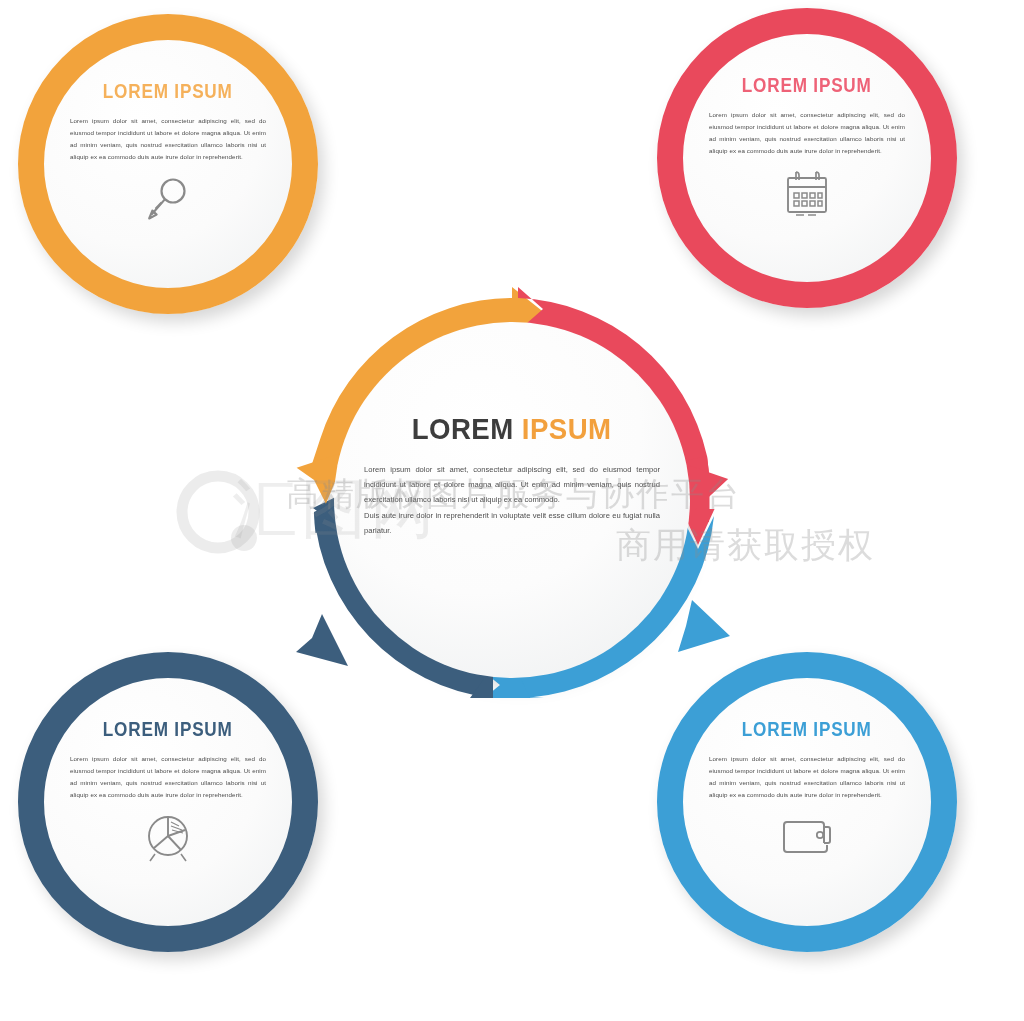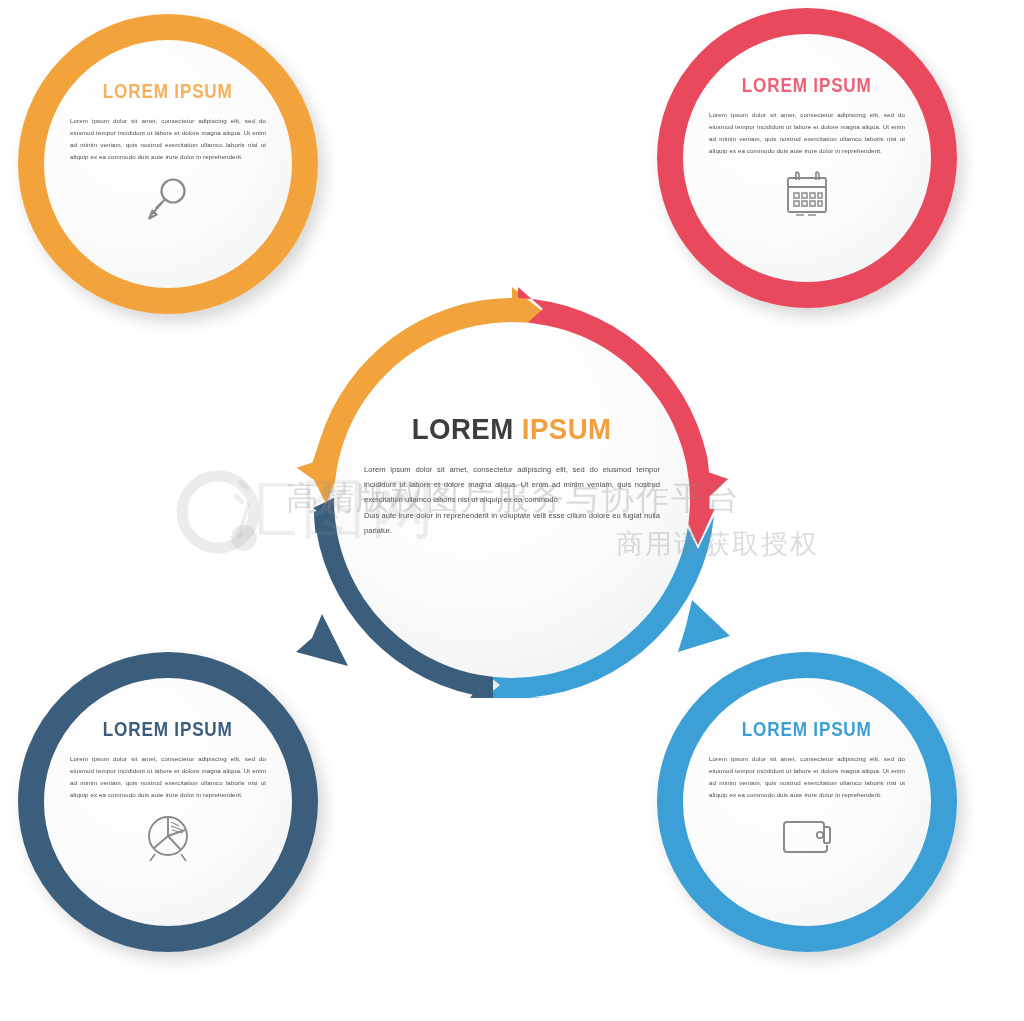--- a/index.html
+++ b/index.html
@@ -150,21 +150,21 @@
     justify-content: center;
   }
   #wm-line1 {
     font-size: 33px;
     color: rgba(140,140,140,0.30);
     letter-spacing: 2px;
     white-space: nowrap;
     line-height: 1.1;
   }
   #wm-line2 {
-    font-size: 27px;
+    font-size: 35px;
     color: rgba(140,140,140,0.30);
     letter-spacing: 2px;
     white-space: nowrap;
     margin-top: 14px;
     margin-left: 330px;
     line-height: 1.1;
   }
   #wm-brand {
     position: absolute;
     left: 232px;

